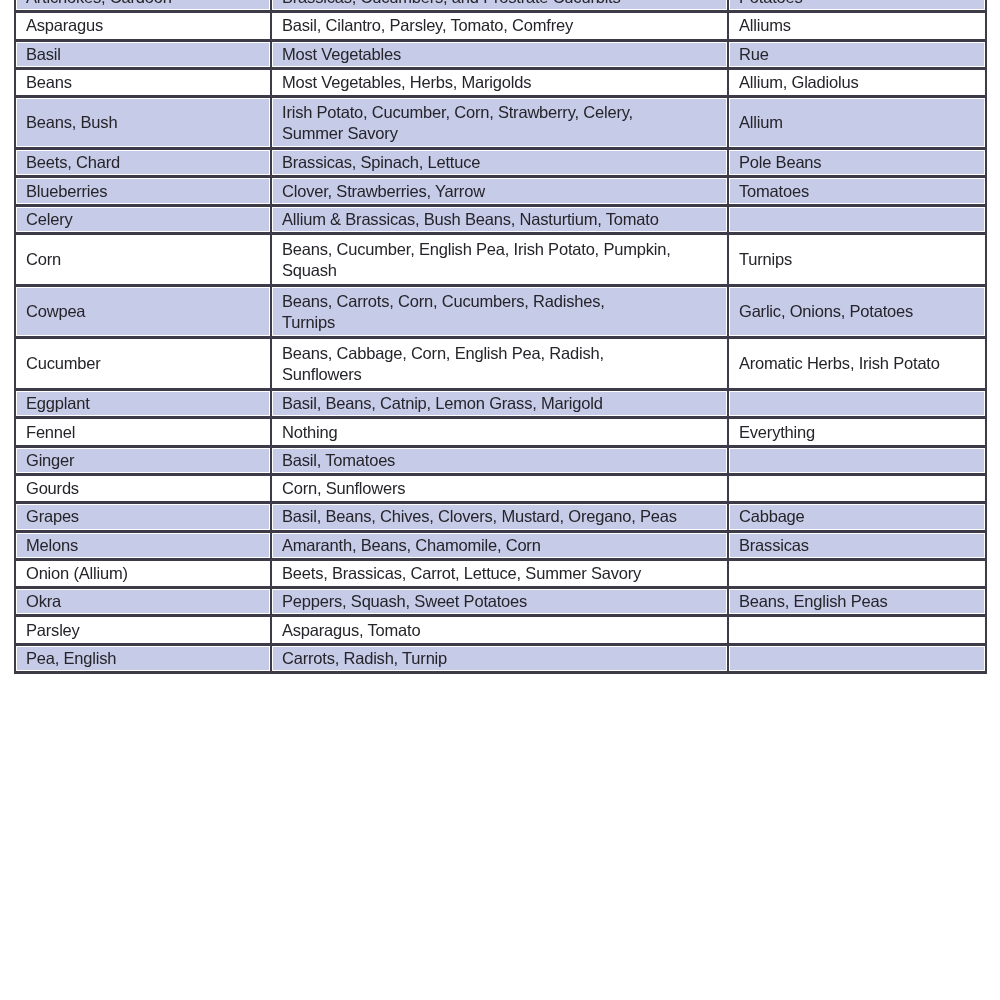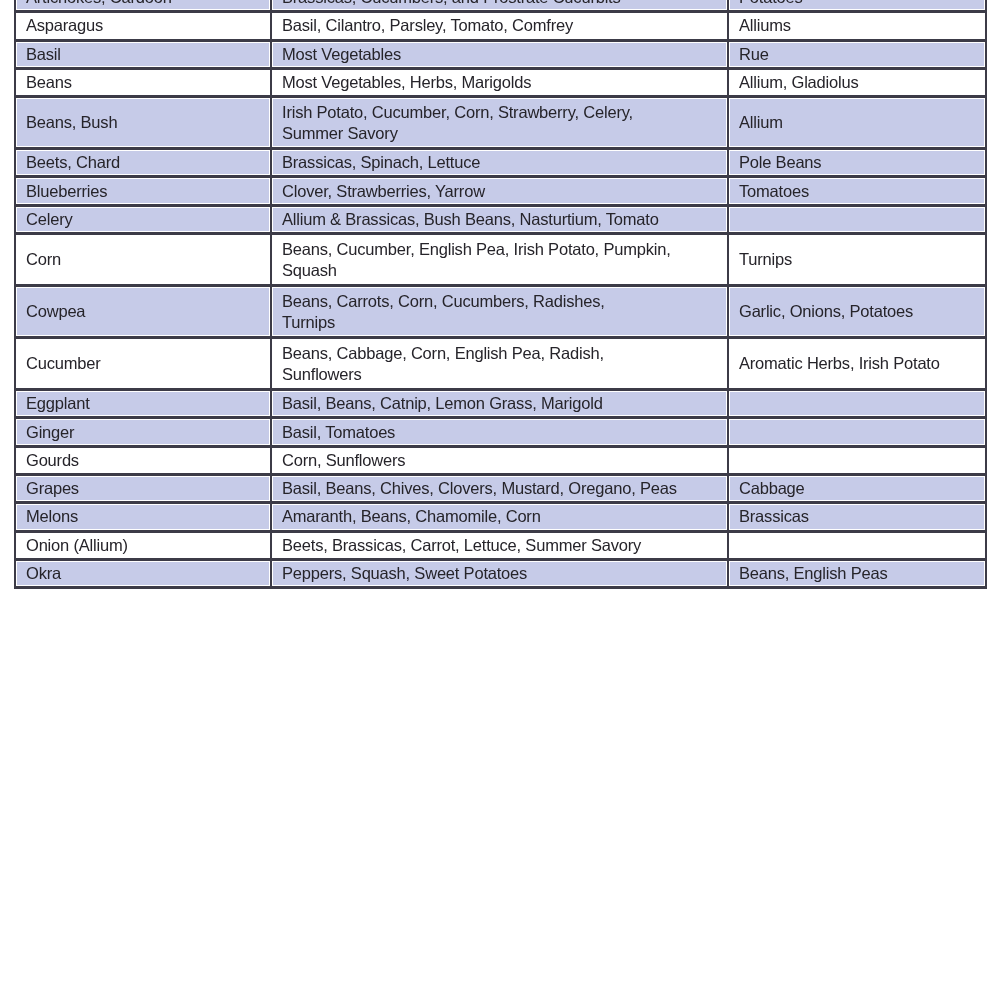--- a/index.html
+++ b/index.html
@@ -114,20 +114,25 @@
           <td>Cucumber</td>
           <td>Beans, Cabbage, Corn, English Pea, Radish,
 Sunflowers</td>
           <td>Aromatic Herbs, Irish Potato</td>
         </tr>
         <tr class="shaded">
           <td>Eggplant</td>
           <td>Basil, Beans, Catnip, Lemon Grass, Marigold</td>
           <td></td>
         </tr>
+        <tr>
+          <td>Fennel</td>
+          <td>Nothing</td>
+          <td>Everything</td>
+        </tr>
         <tr class="shaded">
           <td>Ginger</td>
           <td>Basil, Tomatoes</td>
           <td></td>
         </tr>
         <tr>
           <td>Gourds</td>
           <td>Corn, Sunflowers</td>
           <td></td>
         </tr>
@@ -144,15 +149,25 @@
         <tr>
           <td>Onion (Allium)</td>
           <td>Beets, Brassicas, Carrot, Lettuce, Summer Savory</td>
           <td></td>
         </tr>
         <tr class="shaded">
           <td>Okra</td>
           <td>Peppers, Squash, Sweet Potatoes</td>
           <td>Beans, English Peas</td>
         </tr>
+        <tr>
+          <td>Parsley</td>
+          <td>Asparagus, Tomato</td>
+          <td></td>
+        </tr>
+        <tr class="shaded">
+          <td>Pea, English</td>
+          <td>Carrots, Radish, Turnip</td>
+          <td></td>
+        </tr>
       </tbody>
   </table>
 </div>
 
 </body></html>

